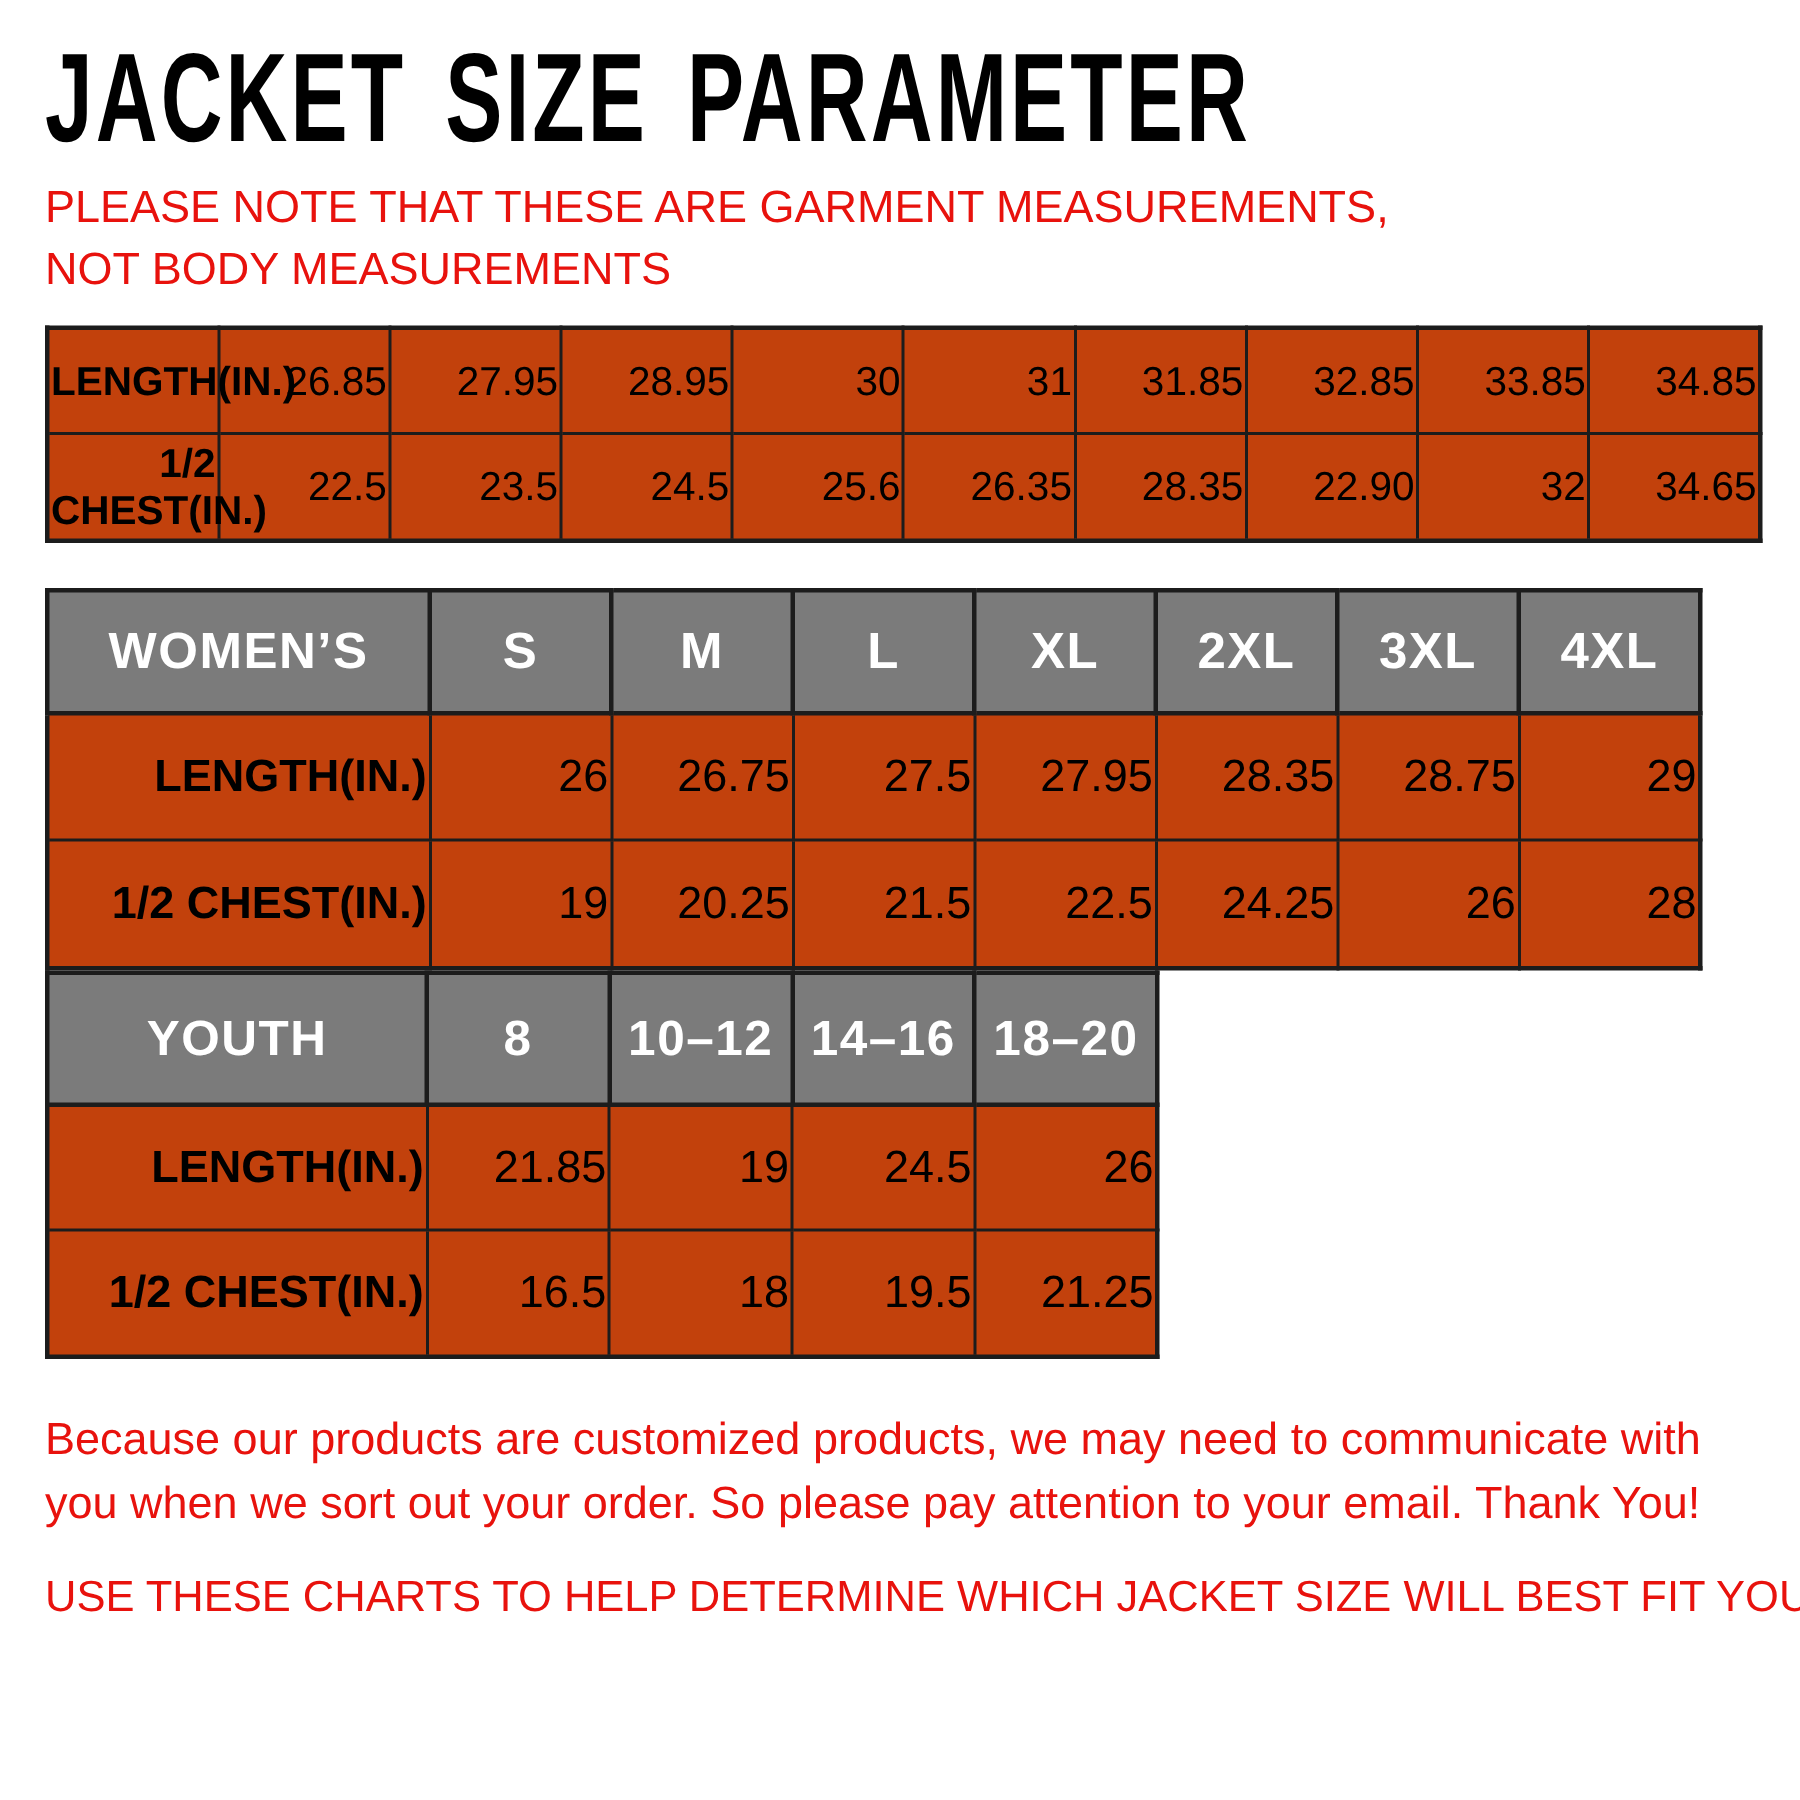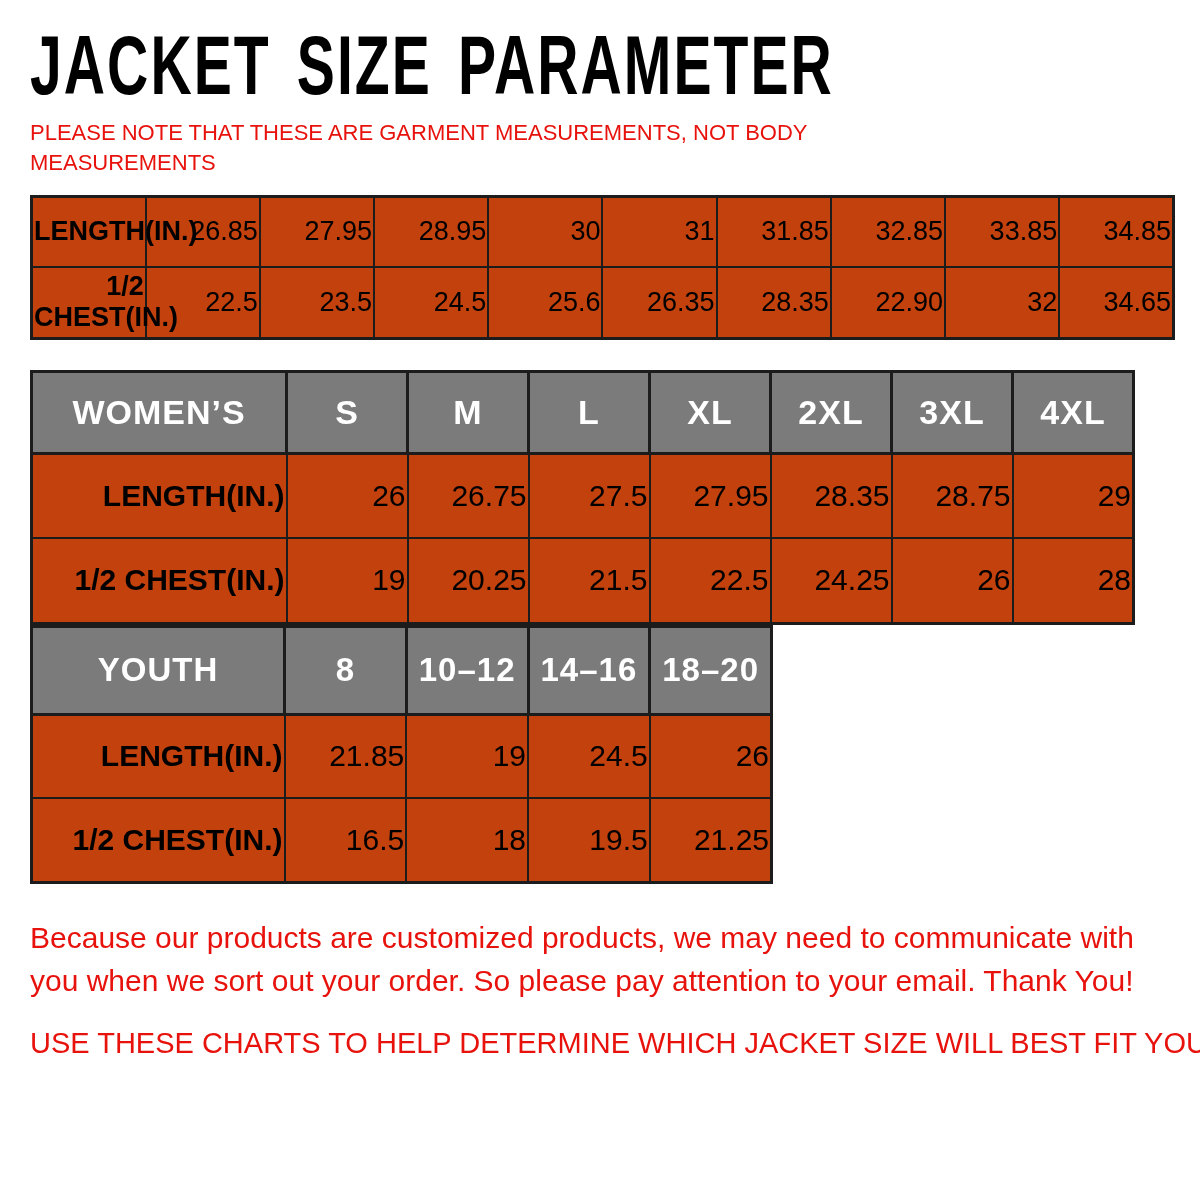--- a/index.html
+++ b/index.html
@@ -14,21 +14,21 @@
     font-family:"Liberation Sans", sans-serif;overflow:hidden;
   }
   .title{
     margin:20px 0 0 30px;
     font-size:84px;line-height:90px;font-weight:800;
     letter-spacing:3px;word-spacing:12px;white-space:nowrap;
     transform:scaleX(0.68);transform-origin:left center;
   }
   .note{
     margin:8px 0 16px 30px;width:965px;
-    font-size:22px;line-height:1.38;font-weight:500;
+    font-size:30px;line-height:1.38;font-weight:500;
     color:var(--red);
   }
   table.size-table{
     border-collapse:collapse;table-layout:fixed;
     margin-left:30px;border:3px solid var(--border-dark);
   }
   .size-table th{
     background:var(--hdr-gray);color:#fff;font-weight:600;
     border:3px solid var(--border-dark);text-align:center;letter-spacing:1px;
   }

